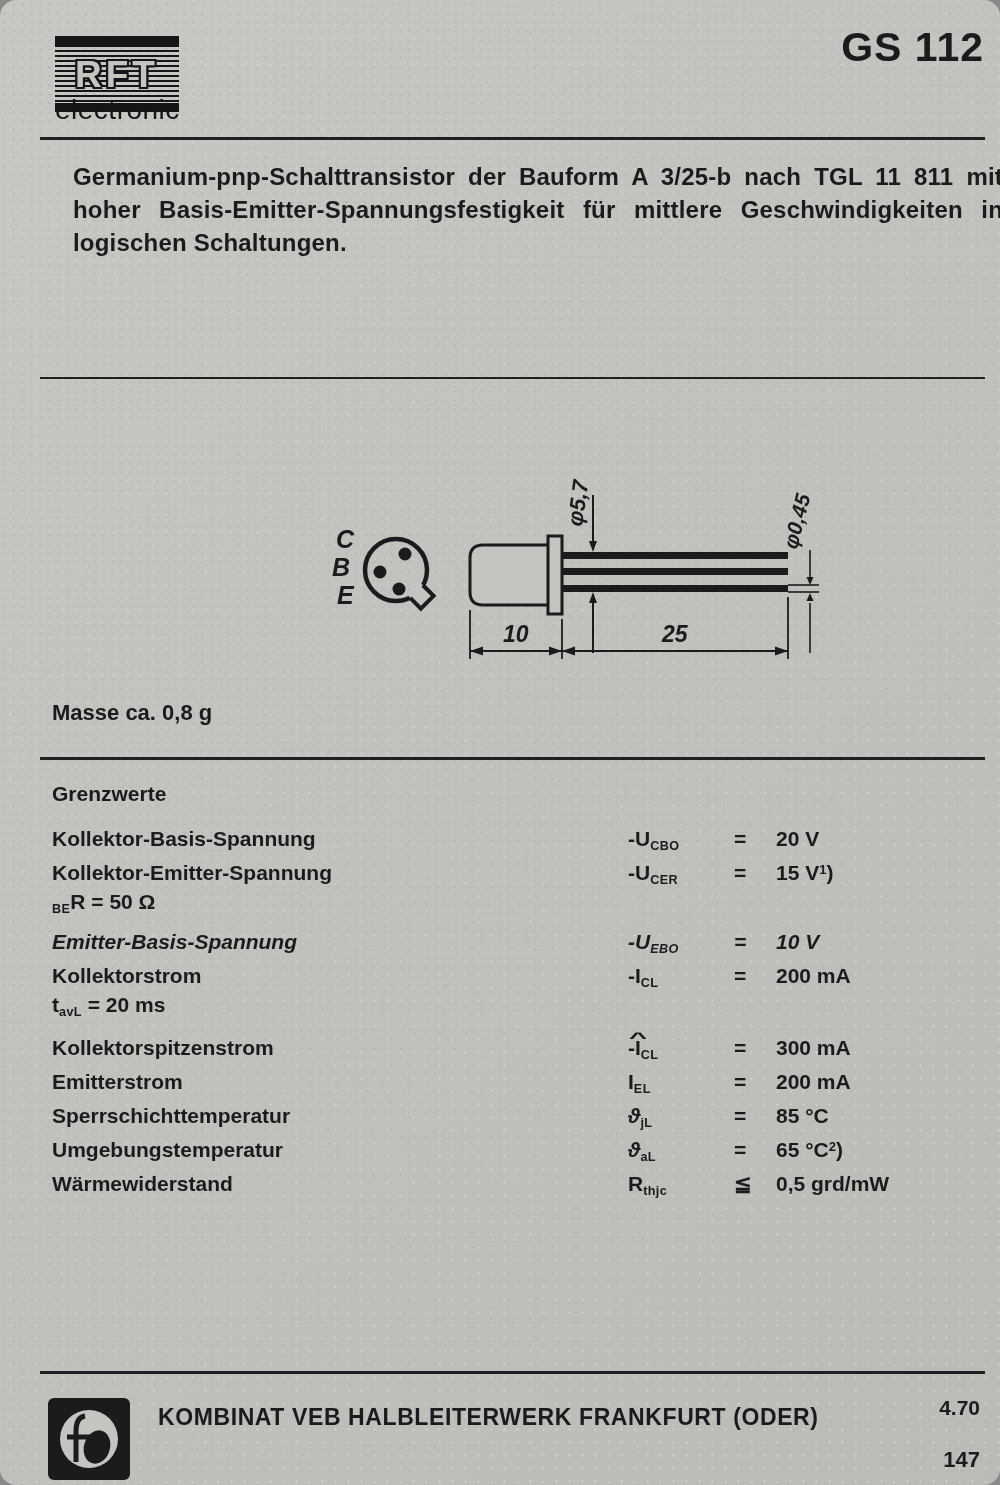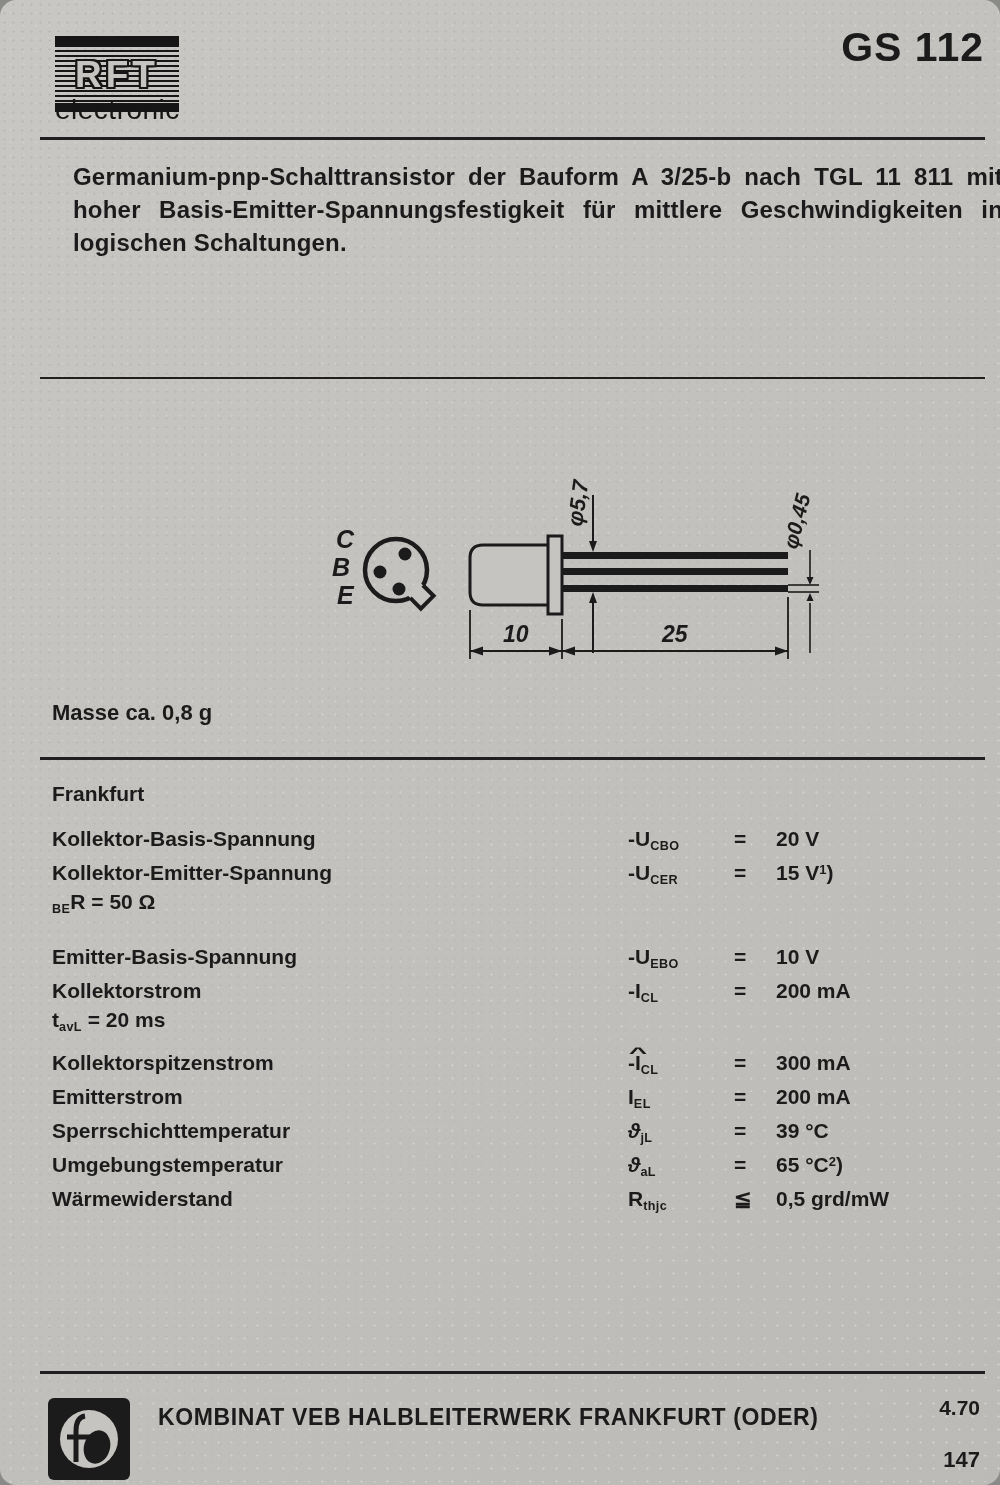--- a/index.html
+++ b/index.html
@@ -38,21 +38,21 @@
     position:absolute;left:52px;top:160px;width:930px;
     font-size:24px;line-height:33px;font-weight:700;letter-spacing:.2px;
     text-align:justify;
     margin-left:21px;
   }
   .mass{position:absolute;left:52px;top:700px;font-size:22px;font-weight:700;}
   .limits-h{position:absolute;left:52px;top:782px;font-size:21px;font-weight:700;}
 
   .spec{position:absolute;left:52px;top:824px;width:935px;font-size:21px;font-weight:700;}
   .spec-row{display:grid;grid-template-columns:576px 106px 42px 1fr;margin-bottom:1px;line-height:29px;}
-  .spec-row:nth-child(3){margin-top:22px;}
+  .spec-row:nth-child(3){margin-top:7px;font-style:italic;}
   .spec-row:nth-child(5){margin-top:10px;}
   .sb{font-size:0.60em;position:relative;bottom:-0.28em;letter-spacing:.4px;}
   .sp{font-size:0.62em;position:relative;top:-0.45em;}
   .it{font-style:italic;}
   .hat{position:relative;display:inline-block;}
   .hat::after{content:"^";position:absolute;left:52%;top:-0.66em;transform:translateX(-50%) scaleX(2.1);font-size:0.72em;}
 
   
   .f-line1{position:absolute;left:150px;top:1404px;font-size:23px;font-weight:700;letter-spacing:.6px;margin-left:8px;}
   .f-line2{position:absolute;left:150px;top:1442px;font-size:21.5px;font-weight:700;letter-spacing:.3px;}
@@ -133,21 +133,21 @@
     <polygon points="252,196 265,191.5 265,200.5" fill="#1b1b1b"></polygon>
     <polygon points="478,196 465,191.5 465,200.5" fill="#1b1b1b"></polygon>
     <text x="193" y="187" font-size="23" font-style="italic" font-weight="700">10</text>
     <text x="352" y="187" font-size="23" font-style="italic" font-weight="700">25</text>
   </svg>
 
   <div class="mass">Masse ca. 0,8 g</div>
 
   <div class="rule" style="left:40px;right:15px;top:757px;height:3px;"></div>
 
-  <div class="limits-h">Frankfurt</div>
+  <div class="limits-h">Grenzwerte</div>
 
   <div class="spec" id="spec-table">
     <div class="spec-row">
       <div class="cell-name">
           <div><span>Kollektor-Basis-Spannung</span></div>
         </div>
       <div class="cell-sym"><span>-U</span><span class="sb">CBO</span></div>
       <div class="cell-rel">=</div>
       <div class="cell-val"><span>20 V</span></div>
     </div>
@@ -198,21 +198,21 @@
       <div class="cell-rel">=</div>
       <div class="cell-val"><span>200 mA</span></div>
     </div>
 
     <div class="spec-row">
       <div class="cell-name">
           <div><span>Sperrschichttemperatur</span></div>
         </div>
       <div class="cell-sym"><span class="it">ϑ</span><span class="sb">jL</span></div>
       <div class="cell-rel">=</div>
-      <div class="cell-val"><span>39 °C</span></div>
+      <div class="cell-val"><span>85 °C</span></div>
     </div>
 
     <div class="spec-row">
       <div class="cell-name">
           <div><span>Umgebungstemperatur</span></div>
         </div>
       <div class="cell-sym"><span class="it">ϑ</span><span class="sb">aL</span></div>
       <div class="cell-rel">=</div>
       <div class="cell-val"><span>65 °C</span><span class="sp">2</span><span>)</span></div>
     </div>

